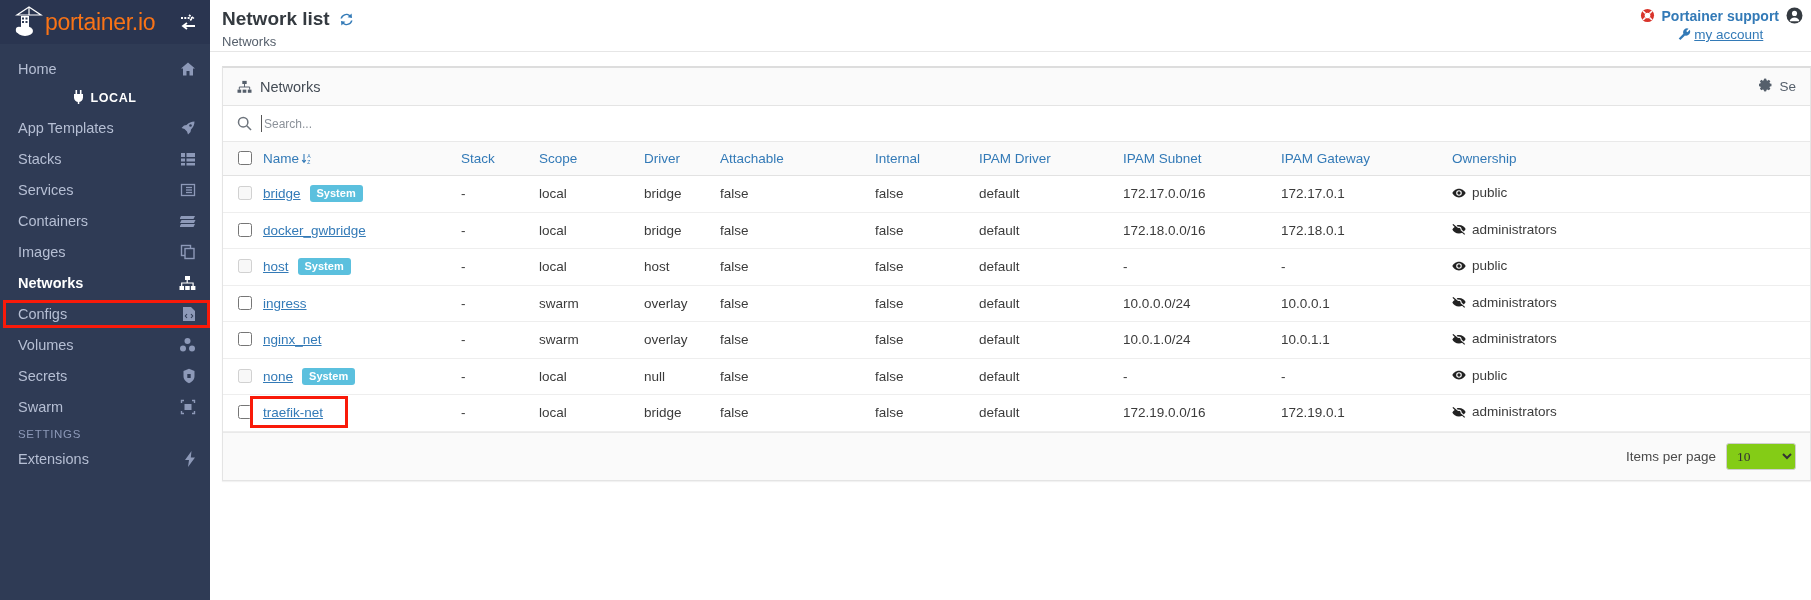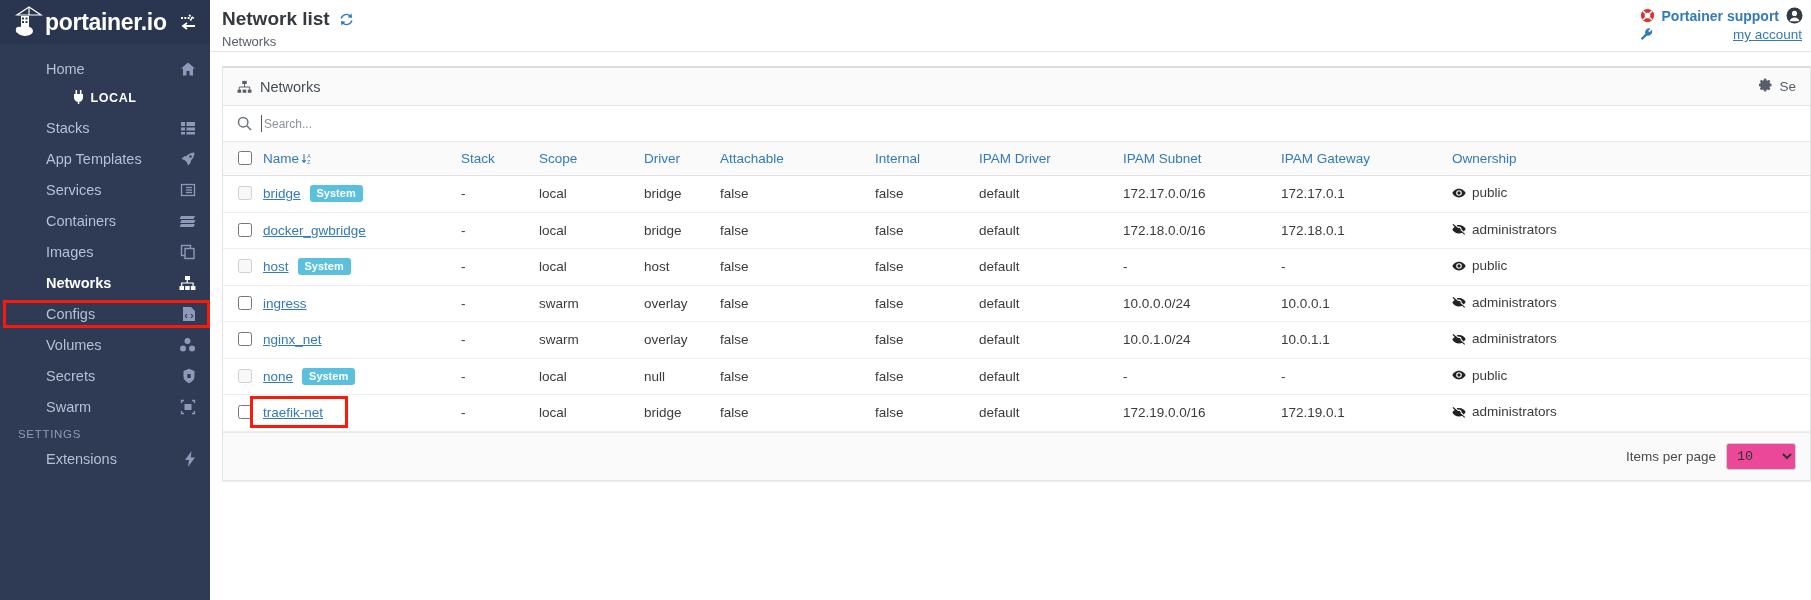--- a/index.html
+++ b/index.html
@@ -17,31 +17,31 @@
     background: #2f3b55;
     color: #b6bfd4;
     position: relative;
   }
   .brand {
     height: 44px; display: flex; align-items: center;
     padding: 0 12px 0 14px; background: #2a3550;
   }
   .brand-logo { width: 30px; height: 32px; position: relative; flex: 0 0 auto; }
   .brand-name {
-    color: #ffffff; font-size: 23px; letter-spacing: -0.3px;
-    font-weight: 700; margin-left: 1px; line-height: 1;
+    color: #f97316; font-size: 23px; letter-spacing: -0.3px;
+    font-weight: 400; margin-left: 1px; line-height: 1;
   }
   .brand-toggle { margin-left: auto; color: #ffffff; display: flex; align-items: center; }
 
   .nav-item {
     height: 31px; display: flex; align-items: center;
     padding: 0 14px 0 18px; font-size: 14.5px; color: #b6bfd4;
     position: relative;
   }
-  .nav-item .label { flex: 1 1 auto; margin-left: 28px; }
+  .nav-item .label { flex: 1 1 auto; }
   .nav-item .nav-icon { flex: 0 0 auto; color: #8d99b8; display: flex; align-items: center; }
   .nav-item.active { color: #ffffff; font-weight: bold; }
   .nav-item.active .nav-icon { color: #ffffff; }
   .nav-spacer { height: 9px; }
   .env-row {
     height: 28px; display: flex; align-items: center; justify-content: center;
     gap: 6px; color: #ffffff; font-size: 12.5px; font-weight: bold;
     letter-spacing: 0.6px;
   }
   .section-label {
@@ -65,21 +65,21 @@
     padding-left: 12px; line-height: 1.1;
   }
   .refresh-icon { color: #337ab7; display: flex; align-items: center; }
   .breadcrumb { padding-left: 12px; font-size: 13px; color: #555f6b; margin-top: 4px; }
 
   .topright { position: absolute; right: 8px; top: 7px; text-align: right; }
   .support-line { display: flex; align-items: center; justify-content: flex-end; gap: 7px; }
   .support-link { color: #337ab7; font-size: 14px; font-weight: bold; }
   .lifering { color: #d9342b; display: flex; align-items: center; }
   .avatar-icon { color: #343a40; display: flex; align-items: center; }
-  .account-line { display: flex; align-items: center; justify-content: space-between; gap: 3px; margin-top: 3px; padding-right: 1px; }
+  .account-line { display: flex; align-items: center; justify-content: center; gap: 3px; margin-top: 3px; padding-right: 1px; }
   .account-link { color: #337ab7; font-size: 13.5px; text-decoration: underline; }
   .wrench { color: #337ab7; display: flex; align-items: center; }
 
   
   .panel {
     margin: 14px 0 0 12px; background: #ffffff;
     border: 1px solid #e4e4e4; border-top: 2px solid #dddddd;
     box-shadow: 0 1px 1px rgba(0,0,0,0.05);
   }
   .panel-head {
@@ -150,23 +150,23 @@
   }
   input[type=checkbox].cb:disabled { cursor: default; }
 
   .table-footer {
     background: #fafafa; border-top: 1px solid #e9e9e9;
     padding: 10px 14px; display: flex; align-items: center;
     justify-content: flex-end; gap: 10px;
     font-size: 13.5px; color: #4a4a4a;
   }
   .perpage-select {
-    border: 1px solid #cfcfcf; border-radius: 3px; background: #ec4899;
+    border: 1px solid #cfcfcf; border-radius: 3px; background: #84cc16;
     font-size: 13.5px; padding: 4px 6px; color: #333;
-    font-family: Liberation Mono, monospace; width: 70px;
+    font-family: Liberation Serif, serif; width: 70px;
   }
   .name-hl { position: absolute; border: 3px solid #f91a09; pointer-events: none; }
 </style>
 </head>
 <body>
 
 <div id="app">
 
   <div id="sidebar">
 
@@ -211,39 +211,39 @@
             <rect x="6.9" y="0" width="1.6" height="4"></rect>
           <path d="M1 4 H10 V7.5 A4.5 4.5 0 0 1 1 7.5 Z"></path>
           <rect x="4.8" y="11" width="1.5" height="3"></rect>
         </svg>
       </span>
       <span>LOCAL</span>
     </div>
 
 
     <div class="nav-item">
+      <span class="label">App Templates</span>
+      <span class="nav-icon">
+        <svg width="16" height="16" viewBox="0 0 16 16" fill="currentColor">
+          <path d="M14.5 1.5c-3 0-6 1.3-8 3.5L4 5.5 1.5 8l3 1 2.5 2.5 1 3 2.5-2.5.5-2.5c2.2-2 3.5-5 3.5-8z"></path>
+          <circle cx="10.5" cy="5.5" r="1.3" fill="#2f3b55"></circle>
+        </svg>
+      </span>
+    </div>
+
+    <div class="nav-item">
       <span class="label">Stacks</span>
       <span class="nav-icon">
         <svg width="16" height="16" viewBox="0 0 16 16" fill="currentColor">
           <rect x="1" y="2" width="4" height="4"></rect>
             <rect x="6.5" y="2" width="8.5" height="4"></rect>
           <rect x="1" y="7.5" width="4" height="3"></rect>
             <rect x="6.5" y="7.5" width="8.5" height="3"></rect>
           <rect x="1" y="12" width="4" height="2.5"></rect>
             <rect x="6.5" y="12" width="8.5" height="2.5"></rect>
-        </svg>
-      </span>
-    </div>
-
-    <div class="nav-item">
-      <span class="label">App Templates</span>
-      <span class="nav-icon">
-        <svg width="16" height="16" viewBox="0 0 16 16" fill="currentColor">
-          <path d="M14.5 1.5c-3 0-6 1.3-8 3.5L4 5.5 1.5 8l3 1 2.5 2.5 1 3 2.5-2.5.5-2.5c2.2-2 3.5-5 3.5-8z"></path>
-          <circle cx="10.5" cy="5.5" r="1.3" fill="#2f3b55"></circle>
         </svg>
       </span>
     </div>
 
     <div class="nav-item">
       <span class="label">Services</span>
       <span class="nav-icon">
         <svg width="16" height="16" viewBox="0 0 16 16" fill="none" stroke="currentColor" stroke-width="1.3">
           <rect x="1.5" y="2.5" width="13" height="11"></rect>
           <line x1="4" y1="5.5" x2="4" y2="5.5" stroke-width="2"></line>

